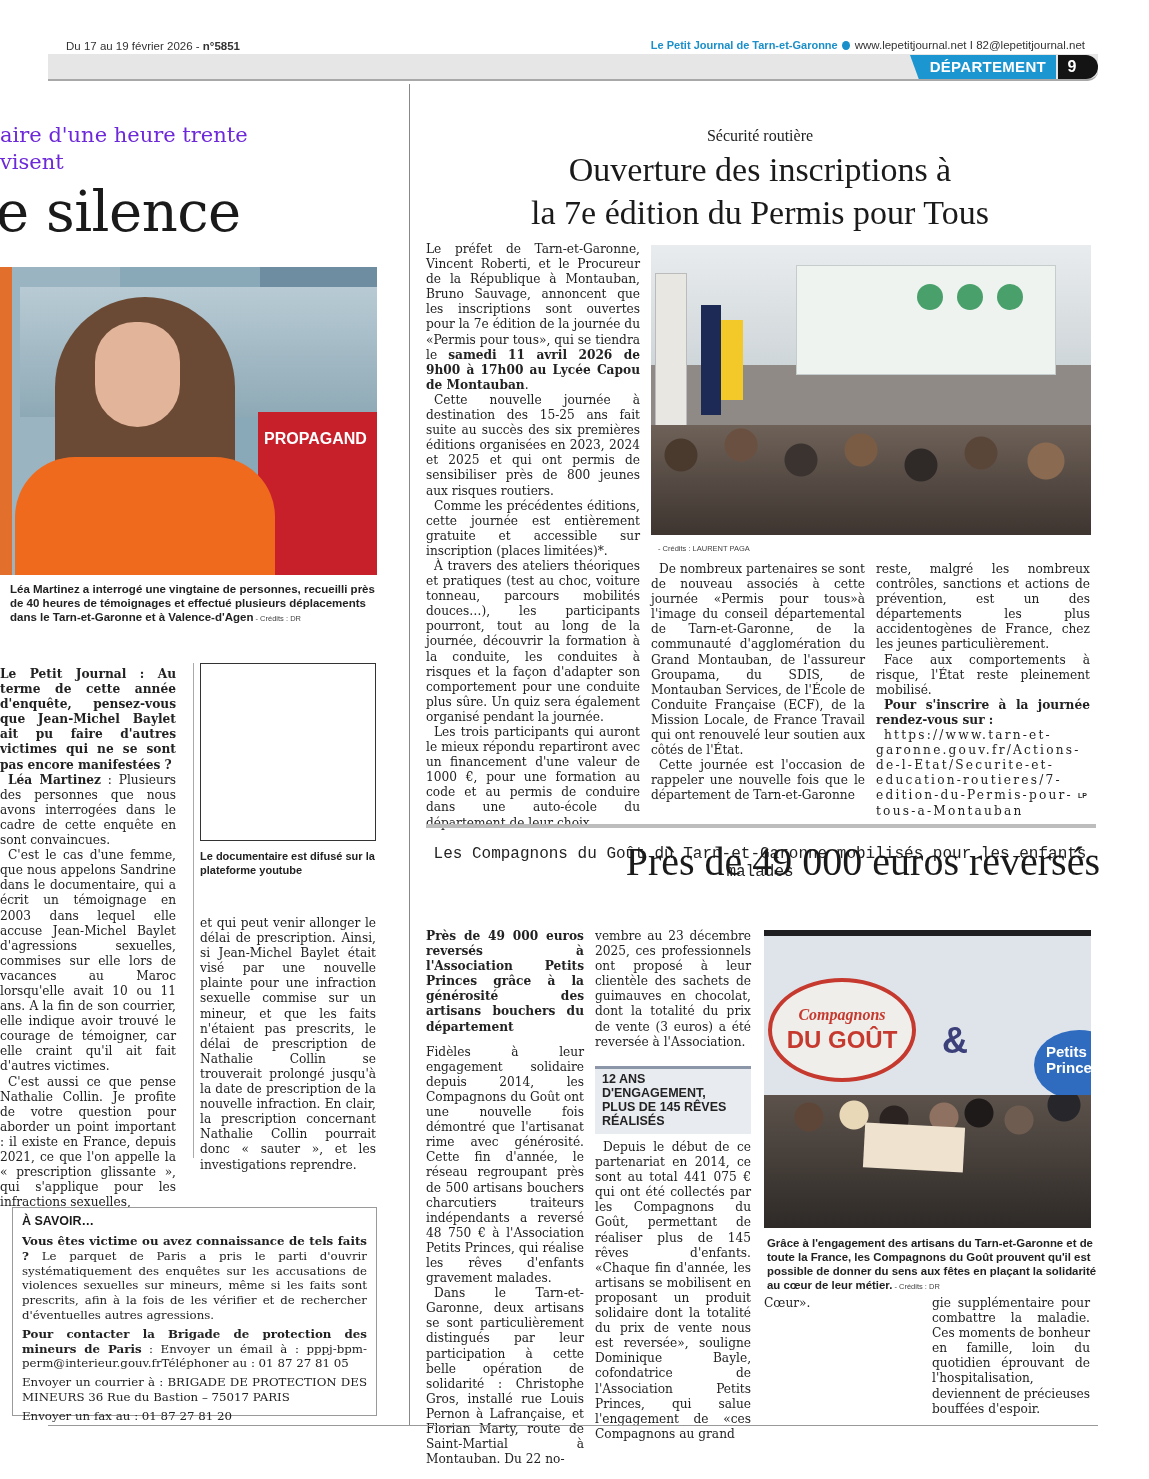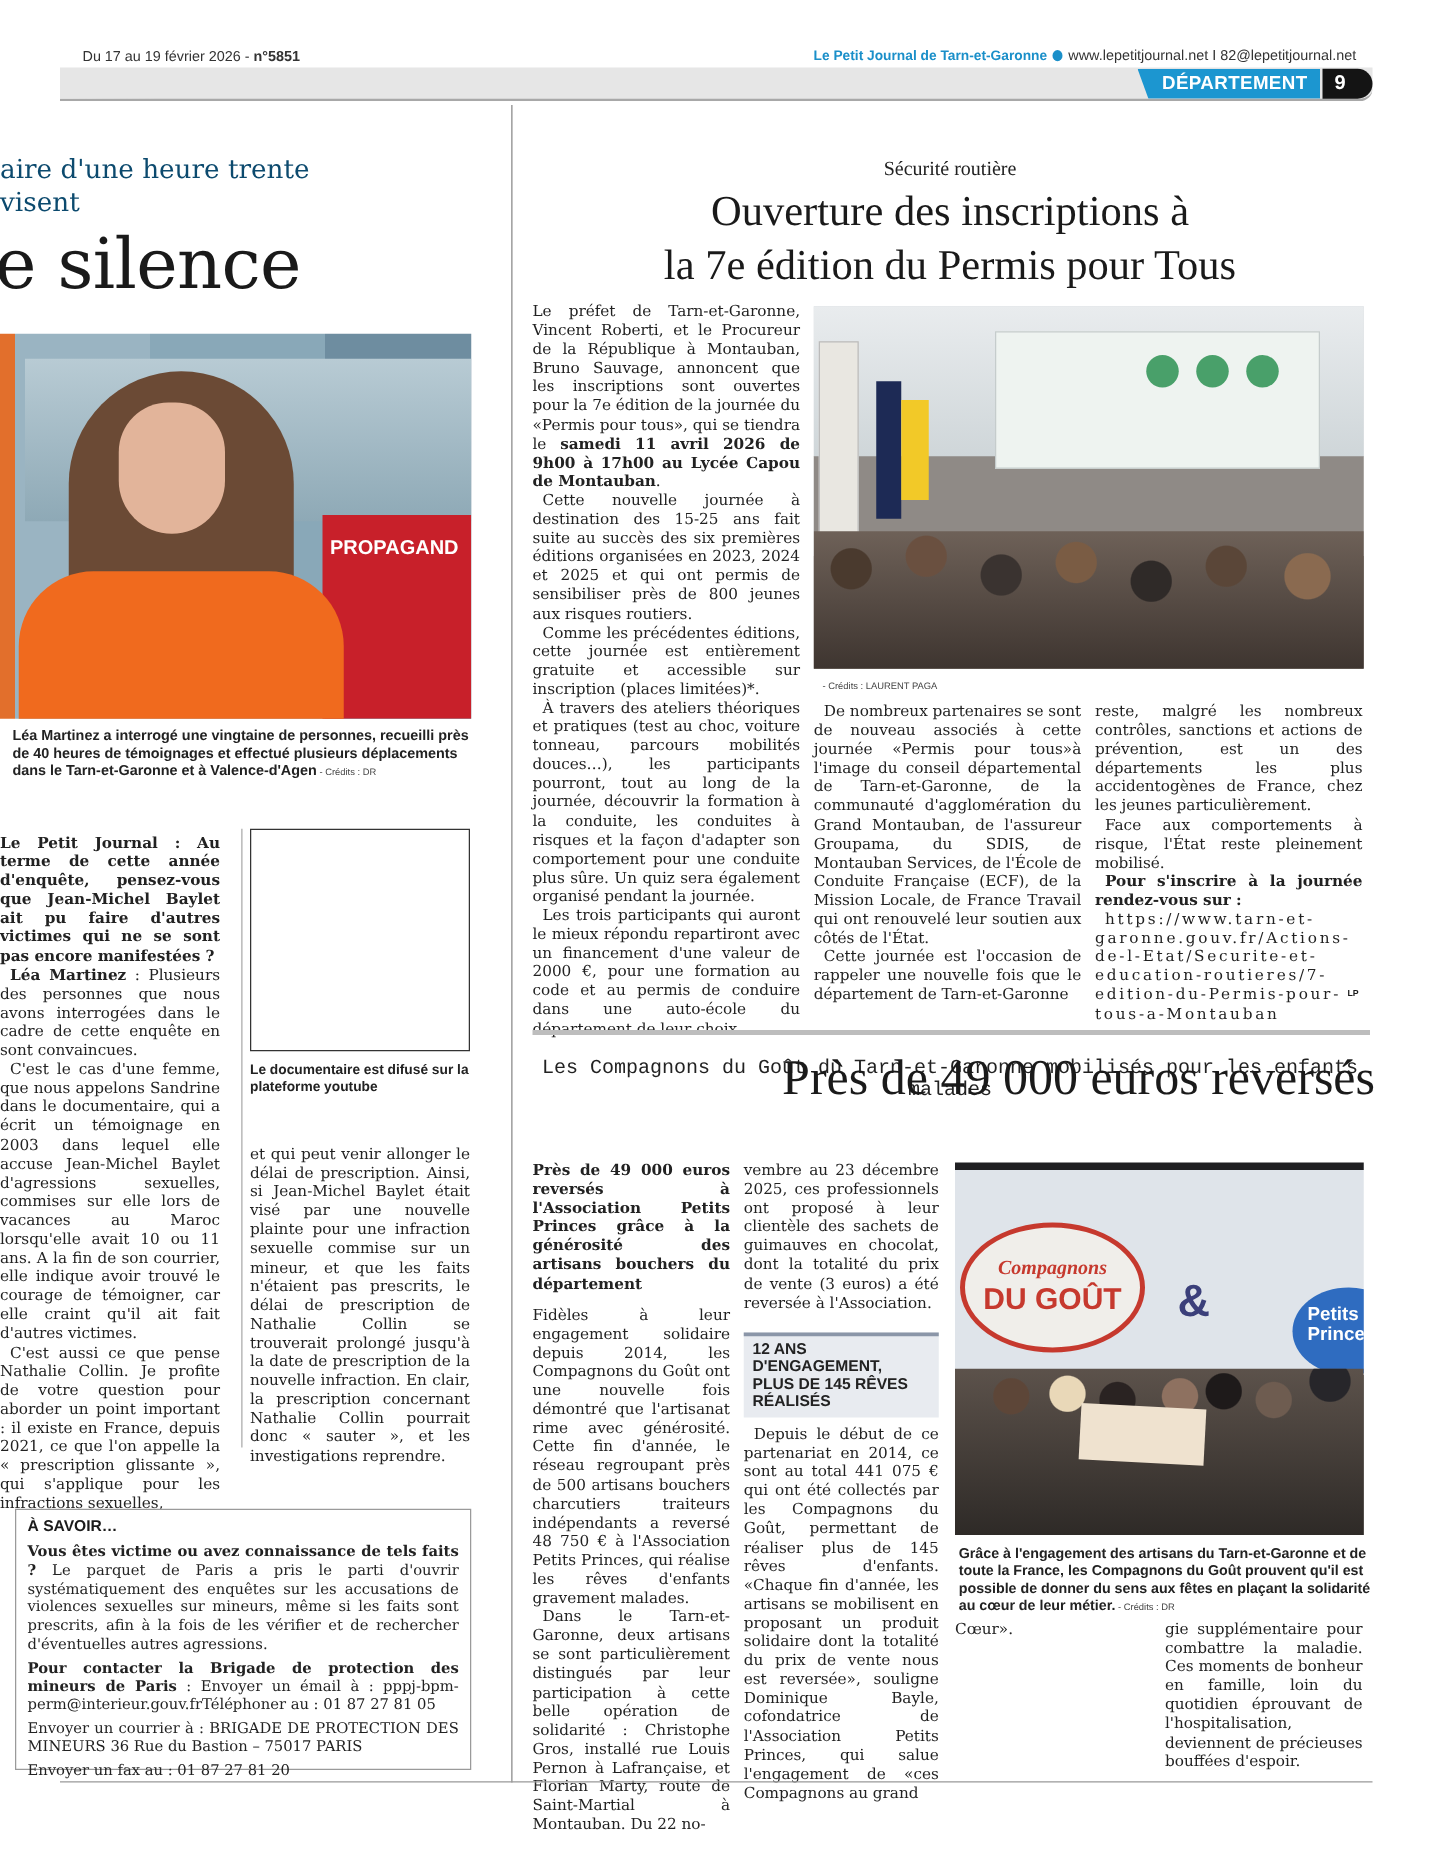--- a/index.html
+++ b/index.html
@@ -15,21 +15,21 @@
   .hdr-right .dot { display: inline-block; width: 8px; height: 9px; border-radius: 50%; background: #1a8fc9; margin: 0 5px 0 4px; vertical-align: -1px; }
   .hdr-bar { left: 48px; top: 54px; width: 1050px; height: 27px; background: #e6e6e6; border-bottom: 2px solid #a8a8a8; border-radius: 0 0 10px 0; }
   .hdr-sect { left: 910px; top: 55px; width: 146px; height: 24px; background: #1c96d0; clip-path: polygon(0 0, 100% 0, 100% 100%, 6% 100%); }
   .hdr-sect span { position: absolute; right: 10px; top: 3px; color: #fff; font-family: "Liberation Sans", sans-serif; font-size: 15px; font-weight: bold; letter-spacing: 0.3px; }
   .hdr-page { left: 1058px; top: 55px; width: 40px; height: 24px; background: #141414; border-radius: 0 12px 12px 0; color: #fff; font-family: "Liberation Sans", sans-serif; font-weight: bold; font-size: 16px; text-align: center; line-height: 24px; padding-right: 12px; }
 
   
   .vrule { background: #888; width: 1px; }
 
   
-  .kicker-left { left: 0; top: 122px; font-size: 21px; line-height: 27px; font-family: "DejaVu Serif", serif; color: #0c4a6e; white-space: nowrap; }
+  .kicker-left { left: 0; top: 122px; font-size: 21px; line-height: 27px; font-family: "DejaVu Serif", serif; color: #6d28d9; white-space: nowrap; }
   .title-left { left: -4px; top: 180px; font-size: 56px; line-height: 64px; font-family: "DejaVu Serif", serif; letter-spacing: -0.5px; color: #1a1a1a; white-space: nowrap; }
   .photo-left { left: 0; top: 267px; width: 377px; height: 308px; overflow: hidden;
      background: linear-gradient(90deg, #e26f2c 0 12px, #9ab4c2 12px 120px, #89a8b8 120px 260px, #6e8da0 260px 377px); }
   .pl-window { left: 20px; top: 20px; width: 357px; height: 130px; background: linear-gradient(180deg, #b8cbd4, #8ea9b6); }
   .pl-hair { left: 55px; top: 30px; width: 180px; height: 220px; border-radius: 90px 90px 40px 40px; background: #6b4a35; }
   .pl-face { left: 95px; top: 55px; width: 85px; height: 105px; border-radius: 42px 42px 45px 45px; background: #e2b49a; }
   .pl-body { left: 15px; top: 190px; width: 260px; height: 130px; border-radius: 60px 60px 0 0; background: #f06a1e; }
   .pl-poster { left: 258px; top: 145px; width: 119px; height: 163px; background: #c8202a; }
   .pl-poster span { position: absolute; left: 6px; top: 18px; color: #fff; font-family: "Liberation Sans", sans-serif; font-weight: bold; font-size: 16px; }
   .cap { font-family: "Liberation Sans", sans-serif; font-weight: bold; font-size: 11.5px; line-height: 14px; color: #222; }
@@ -169,21 +169,21 @@
 <div class="abs title-r1">
   <div>Ouverture des inscriptions à</div>
   <div>la 7e édition du Permis pour Tous</div>
 </div>
 
 <div class="abs body col-r1">
   <p class="noi"><span>Le préfet de Tarn-et-Garonne, Vincent Roberti, et le Procureur de la République à Montauban, Bruno Sauvage, annoncent que les inscriptions sont ouvertes pour la 7e édition de la journée du «Permis pour tous», qui se tiendra le </span><b>samedi 11 avril 2026 de 9h00 à 17h00 au Lycée Capou de Montauban</b><span>.</span></p>
   <p>Cette nouvelle journée à destination des 15-25 ans fait suite au succès des six premières éditions organisées en 2023, 2024 et 2025 et qui ont permis de sensibiliser près de 800 jeunes aux risques routiers.</p>
   <p>Comme les précédentes éditions, cette journée est entièrement gratuite et accessible sur inscription (places limitées)*.</p>
   <p>À travers des ateliers théoriques et pratiques (test au choc, voiture tonneau, parcours mobilités douces…), les participants pourront, tout au long de la journée, découvrir la formation à la conduite, les conduites à risques et la façon d'adapter son comportement pour une conduite plus sûre. Un quiz sera également organisé pendant la journée.</p>
-  <p>Les trois participants qui auront le mieux répondu repartiront avec un financement d'une valeur de 2000 €, pour une formation au code et au permis de conduire dans une auto-école du département de leur choix.</p>
+  <p>Les trois participants qui auront le mieux répondu repartiront avec un financement d'une valeur de 1000 €, pour une formation au code et au permis de conduire dans une auto-école du département de leur choix.</p>
 </div>
 
 <div class="abs photo-r1">
   <div class="abs pr-wall"></div>
   <div class="abs pr-screen">
     <div class="abs pr-circle" style="left:120px;"></div>
     <div class="abs pr-circle" style="left:160px;"></div>
     <div class="abs pr-circle" style="left:200px;"></div>
   </div>
   <div class="abs pr-banner"></div>

